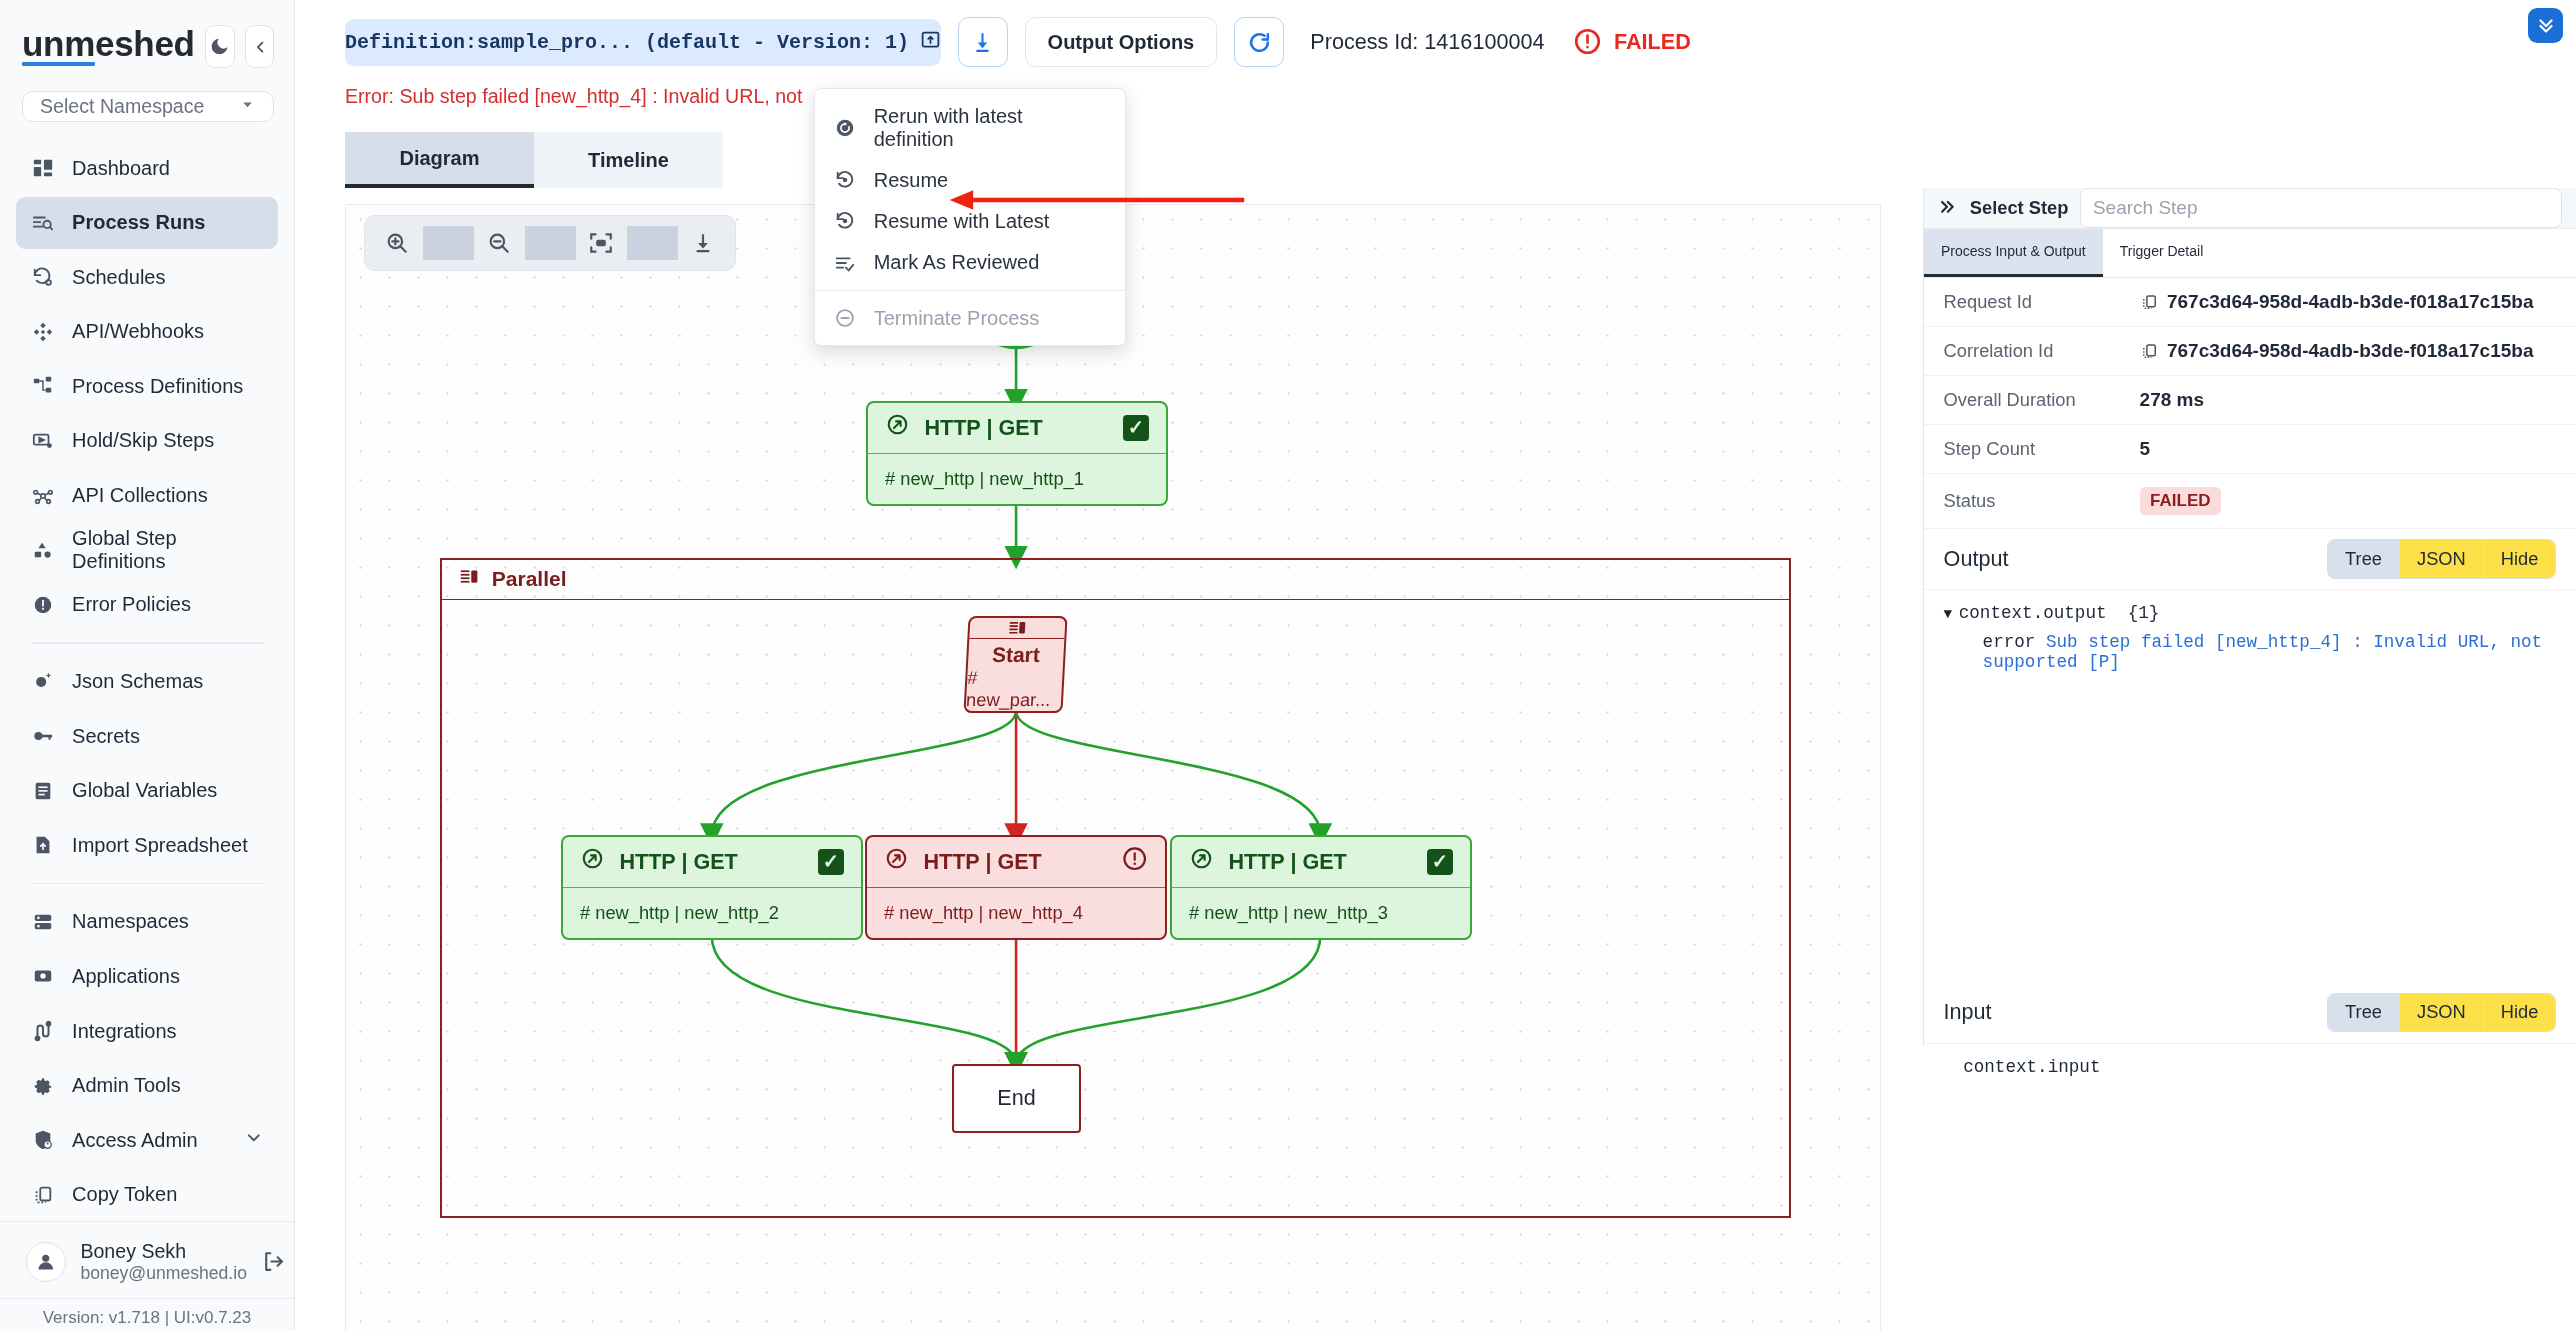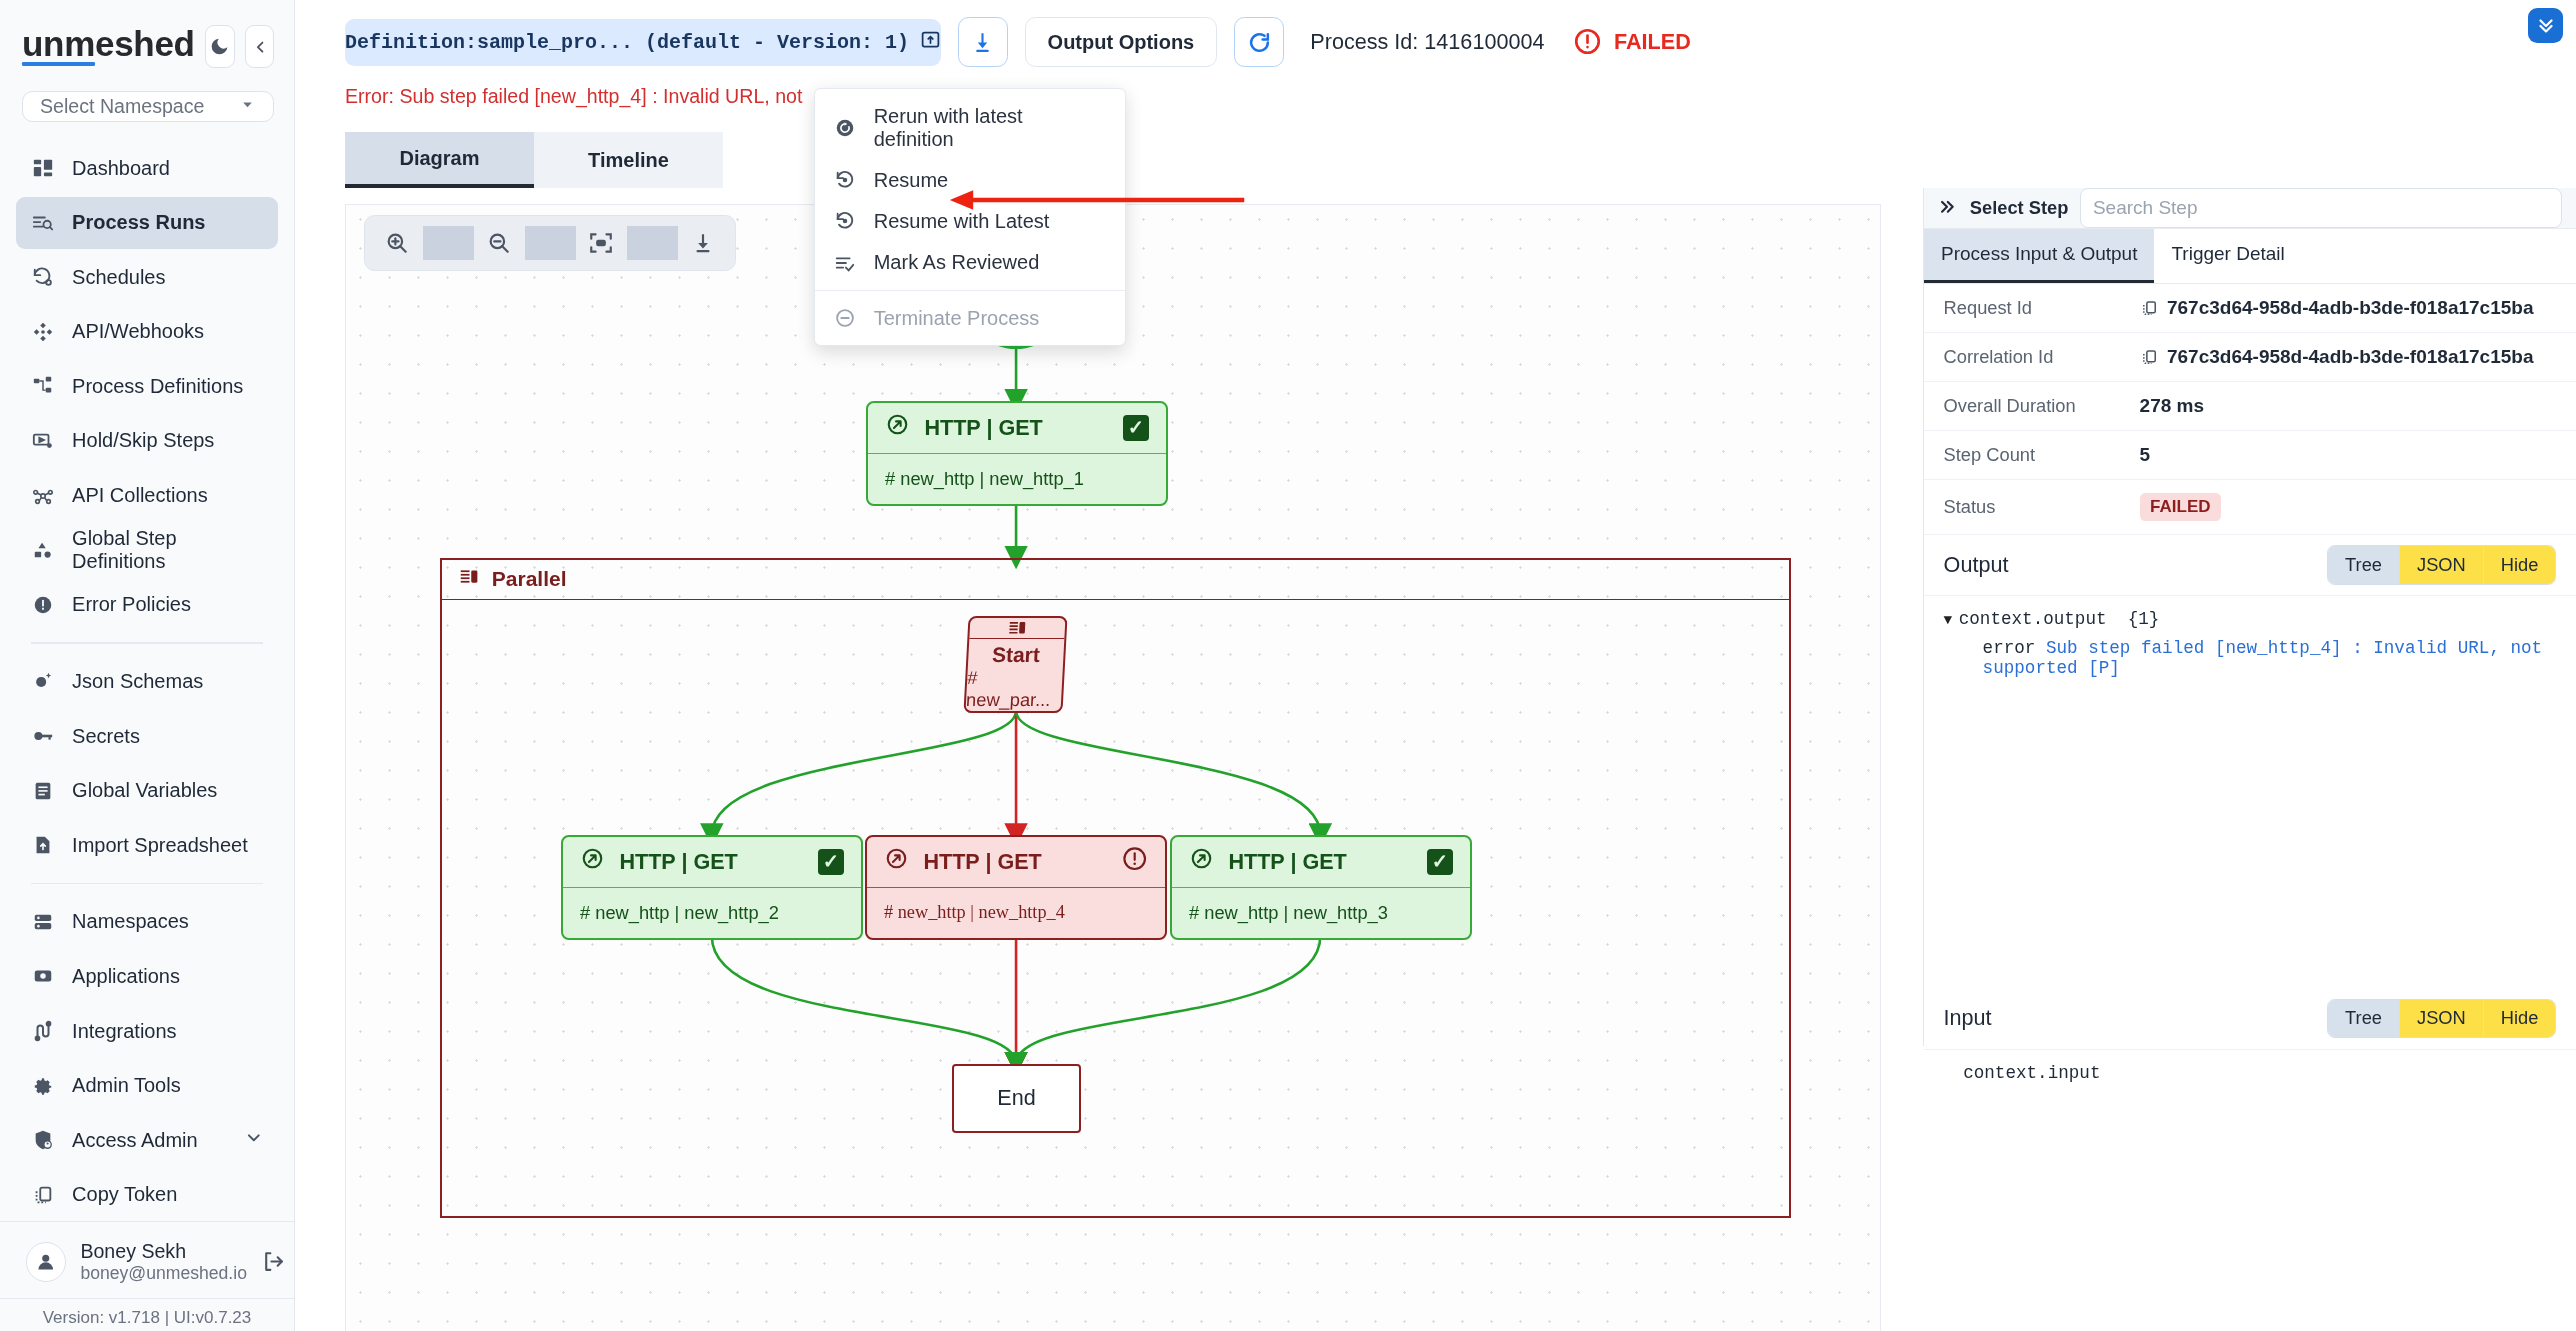--- a/index.html
+++ b/index.html
@@ -140,21 +140,21 @@
     display: flex; align-items: center; gap: 14.4px; padding: 0 17px;
     height: 51px; font-size: 21.6px; font-weight: 700;
   }
   .node .sub { height: 50px; display: flex; align-items: center; padding: 0 17px; font-size: 18.3px; }
 
   .n-green { background: #ddf4dd; border: 2px solid #37a937; }
   .n-green .hdr { color: #14521a; border-bottom: 1.3px solid #53b553; }
   .n-green .sub { color: #14521a; }
   .n-red { background: #fadedd; border: 2px solid #8c2020; }
   .n-red .hdr { color: #7a1d1d; border-bottom: 1.3px solid #a65050; }
-  .n-red .sub { color: #7a1d1d; font-family: Liberation Serif, serif; }
+  .n-red .sub { color: #7a1d1d; }
 
   .chk {
     width: 26px; height: 26px; border-radius: 3.9px; background: #14521a;
     display: flex; align-items: center; justify-content: center; color: #ddf4dd;
     font-size: 19.6px; font-weight: bold;
   }
 
   .circle-node {
     position: absolute; width: 98px; height: 98px; border-radius: 50%;
     background: #1a6b26; border: 3.3px solid #27b33c; color: #fff;
@@ -192,21 +192,21 @@
     gap: 11.8px; padding: 0 14.4px; border-bottom: 1.3px solid #e7ebf1;
   }
   .rp-top .sel-step { font-size: 18.3px; color:#1f2937; font-weight:600; white-space:nowrap;}
   .search-input {
     flex: 1; height: 40px; border: 1.3px solid #dbe2ec; border-radius: 7.8px;
     background: #fff; padding: 0 11.8px; font-size: 19px; color: #1f2937;
     font-family: "Liberation Sans", sans-serif;
   }
   .search-input::placeholder { color: #9aa3af; }
   .rp-tabs { display: flex; border-bottom: 1.3px solid #e7ebf1; }
-  .rp-tab { padding: 14.4px 17px; font-size: 19px; color: #1f2937; }
+  .rp-tab { padding: 14.4px 17px; font-size: 14px; color: #1f2937; }
   .rp-tab.active { background: #dbe4ee; border-bottom: 3.9px solid #222a33; }
 
   .kv { display: flex; align-items: center; border-bottom: 1.3px solid #eef1f5; padding: 13px 19.6px; }
   .kv .k { width: 196px; font-size: 18.3px; color: #5b6472; flex: 0 0 196px; }
   .kv .v { font-size: 19px; color: #1f2937; display: flex; align-items: center; gap: 9.1px; font-weight: 600; text-align: center;}
   .copy-ic { color:#4b5563; display:inline-flex; }
   .badge-failed {
     background: #fadcdc; color: #8f1d1d; font-size: 17px; font-weight: 600;
     border-radius: 5.2px; padding: 3.9px 10.5px;
   }

